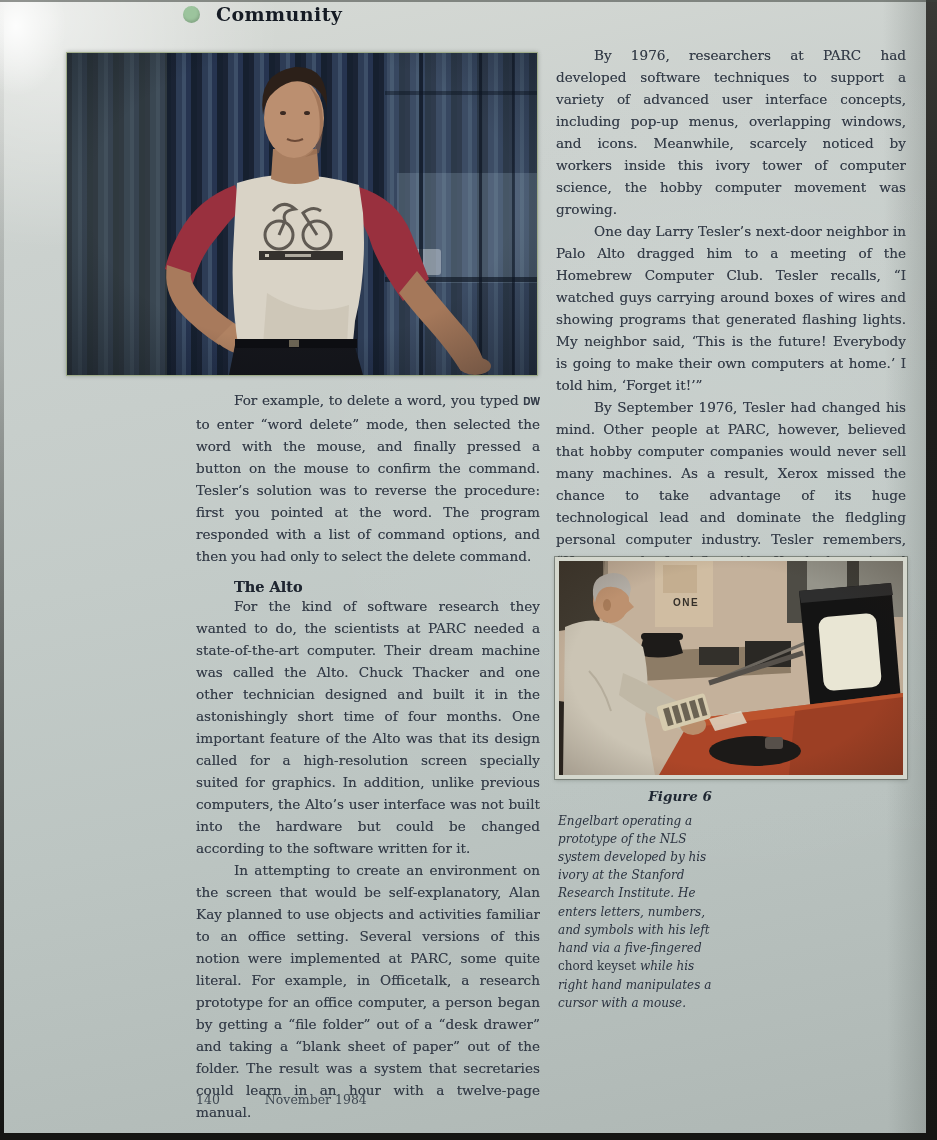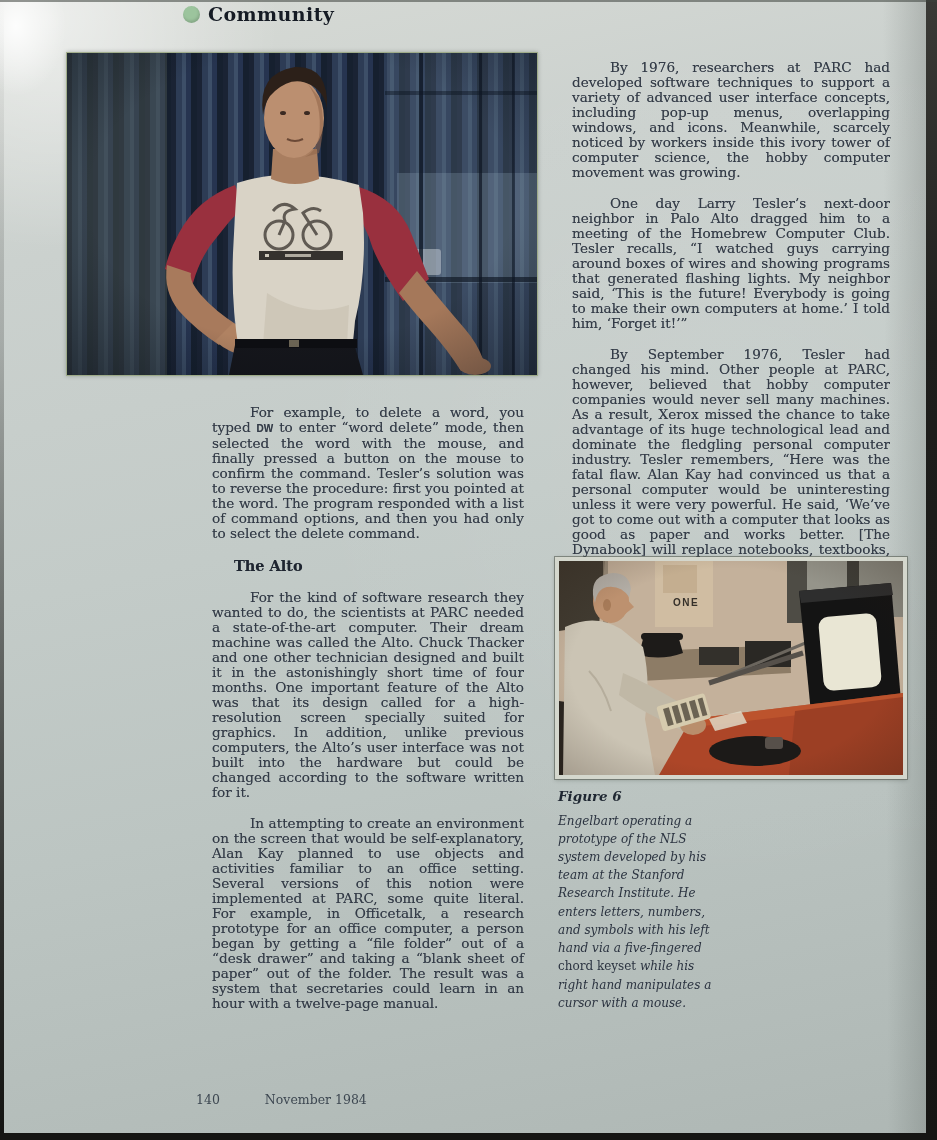--- a/index.html
+++ b/index.html
@@ -14,43 +14,43 @@
           linear-gradient(168deg,#d8dbd6 0%,#cbd1ce 20%,#c3cbc8 45%,#bcc5c2 65%,#b3bcb9 88%,#aeb7b4 100%);}
   .edge-right{position:absolute;right:0;top:0;width:11px;height:100%;
         background:linear-gradient(to bottom,#3a3a36,#1e1e1c 30%,#151513);z-index:9;}
   .edge-bottom{position:absolute;left:0;bottom:0;width:100%;height:7px;background:#151513;z-index:9;}
   .edge-left{position:absolute;left:0;top:0;width:4px;height:100%;z-index:9;
         background:linear-gradient(to bottom,rgba(25,25,23,0) 0%,rgba(25,25,23,0.2) 30%,rgba(25,25,23,0.85) 78%,#131311 100%);}
   .edge-top{position:absolute;left:0;top:0;width:100%;height:2px;background:rgba(60,66,60,0.55);z-index:9;}
   .corner-glare{position:absolute;left:-34px;top:-44px;width:100px;height:140px;z-index:8;
         background:radial-gradient(closest-side,rgba(255,255,255,0.9),rgba(255,255,255,0));}
 
-  .masthead{position:absolute;left:183px;top:3px;display:flex;align-items:center;gap:8px;}
+  .masthead{position:absolute;left:183px;top:3px;display:flex;align-items:center;gap:16px;}
   .dot{width:17px;height:17px;border-radius:50%;background:#9cc49d;
        box-shadow:inset -1px -2px 3px rgba(0,0,0,0.15);}
   .section{font-weight:bold;font-size:19px;color:#151b24;letter-spacing:0.4px;}
 
   .photo{margin:0;padding:0;overflow:hidden;}
   .photo svg{display:block;}
   .photo-tesler{position:absolute;left:66px;top:52px;width:470px;height:322px;
        border:1px solid rgba(150,165,125,0.85);box-shadow:0 0 4px rgba(40,50,40,0.3);}
   .photo-engelbart{position:absolute;left:555px;top:557px;width:344px;height:214px;
        border:4px solid #d4d7cd;box-shadow:0 0 0 1px rgba(80,85,75,0.55), 0 1px 4px rgba(40,45,40,0.3);}
 
   .cap-left{position:absolute;left:62px;top:383px;width:136px;font-style:italic;
        font-size:11.5px;line-height:1.42;color:#2b3340;}
   .cap-right{position:absolute;left:558px;top:786px;width:154px;font-style:italic;
        font-size:12px;line-height:1.52;color:#2b3340;}
-  .figlabel{font-weight:bold;font-style:italic;font-size:13.5px;color:#1f2732;margin:0 0 5px 0;}
+  .figlabel{font-weight:bold;font-style:italic;font-size:13.5px;color:#1f2732;margin:0 0 5px 0;text-align:right;}
   .roman{font-style:normal;}
 
   .col{position:absolute;}
   .col-left{left:196px;top:389px;width:344px;}
   .col-right{left:556px;top:44px;width:350px;}
-  .body-p{margin:16px;font-size:13.6px;line-height:15px;text-align:justify;
+  .body-p{margin:0;font-size:13.6px;line-height:22px;text-align:justify;
        text-indent:38px;color:#333b47;text-shadow:0 0 0.5px rgba(51,59,71,0.55);}
   .subhead{margin:11px 0 0 38px;font-size:14.5px;font-weight:bold;color:#1e2530;
        text-shadow:0 0 0.5px rgba(30,37,48,0.55);}
   .col-right .subhead{margin-top:0;}
   .cmd{font-family:"Liberation Sans", sans-serif;font-weight:bold;font-size:10px;}
 
   .pagefoot{position:absolute;left:196px;top:1092px;font-size:12.5px;color:#3d4751;
        display:flex;gap:45px;}
 </style>
 </head>
@@ -187,21 +187,21 @@
           <rect x="133" y="142" width="6" height="18"></rect>
           <rect x="142" y="142" width="5" height="18"></rect>
         </g>
       </g>
       <rect width="344" height="214" fill="url(#vig2)"></rect>
     </svg>
   </figure>
 
   <aside class="cap-right">
     <div class="figlabel">Figure 6</div>
-    <span>Engelbart operating a prototype of the NLS system developed by his team at the Stanford Research Institute. He enters letters, numbers, and symbols with his left hand via a five-fingered </span><span class="roman">chord keyset</span><span> while his right hand manipulates a cursor with a mouse.</span>
+    <span>Engelbart operating a prototype of the NLS system developed by his ivory at the Stanford Research Institute. He enters letters, numbers, and symbols with his left hand via a five-fingered </span><span class="roman">chord keyset</span><span> while his right hand manipulates a cursor with a mouse.</span>
   </aside>
 
   <footer class="pagefoot">
     <span>140</span>
     <span>November 1984</span>
   </footer>
 
   <div class="corner-glare"></div>
   <div class="edge-left"></div>
   <div class="edge-right"></div>

